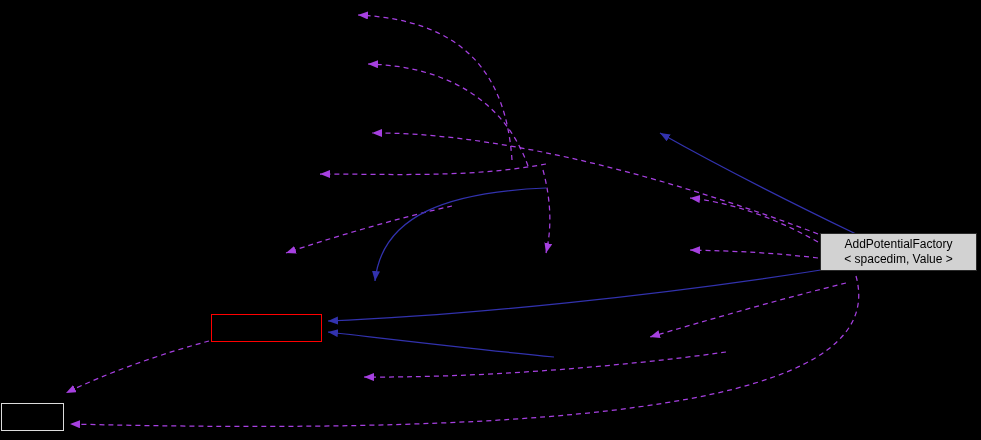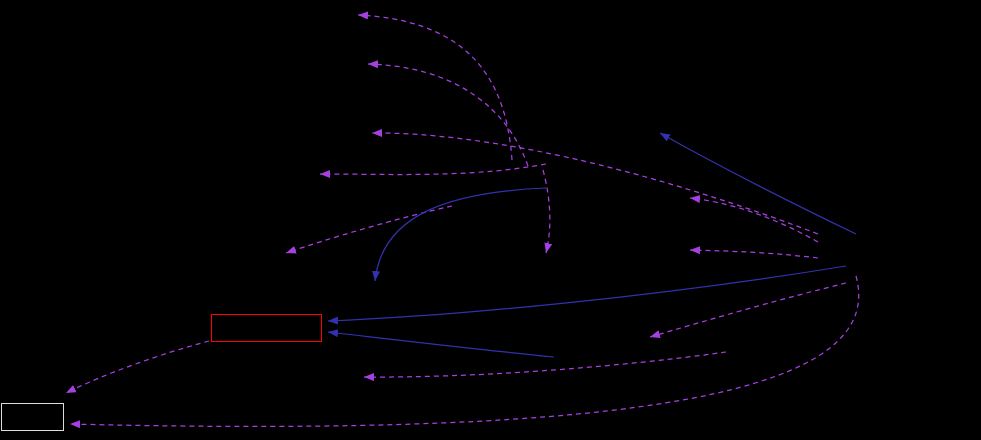--- a/index.html
+++ b/index.html
@@ -94,18 +94,22 @@
     <path class="edge dashed" d="M 209 341 C 160 354 104 374 66 393" marker-end="url(#arrow-usage)" stroke="#A640E0"></path>
     <path class="edge dashed" d="M 856 276 C 888 392 642 438 70 424" marker-end="url(#arrow-usage)" stroke="#A640E0"></path>
     <path class="edge dashed" d="M 543 170 C 551 200 552 228 546 253" marker-end="url(#arrow-usage)" stroke="#A640E0"></path>
 
     <path class="edge solid" d="M 856 234 C 798 206 722 168 660 133" marker-end="url(#arrow-inheritance)" stroke="#3232AE"></path>
     <path class="edge solid" d="M 846 266 C 662 296 458 316 328 321" marker-end="url(#arrow-inheritance)" stroke="#3232AE"></path>
     <path class="edge solid" d="M 554 357 C 482 350 398 340 328 332" marker-end="url(#arrow-inheritance)" stroke="#3232AE"></path>
     <path class="edge solid" d="M 546 188 C 450 192 382 214 375 281" marker-end="url(#arrow-inheritance)" stroke="#3232AE"></path>
   </svg>
 
+  <div class="node node-factory">
+    <span>AddPotentialFactory</span>
+    <span>&lt; spacedim, Value &gt;</span>
+  </div>
 
   <div class="node node-current"></div>
 
   <div class="node node-plain"></div>
 
 </div>
 
 </body></html>

